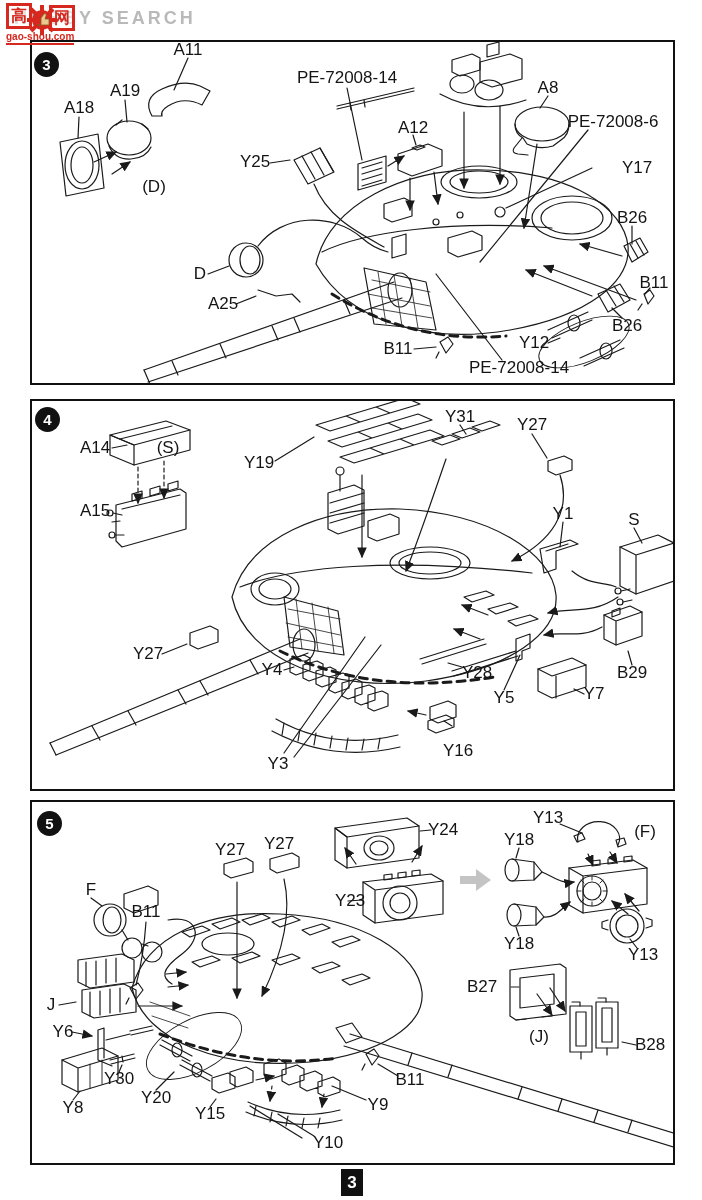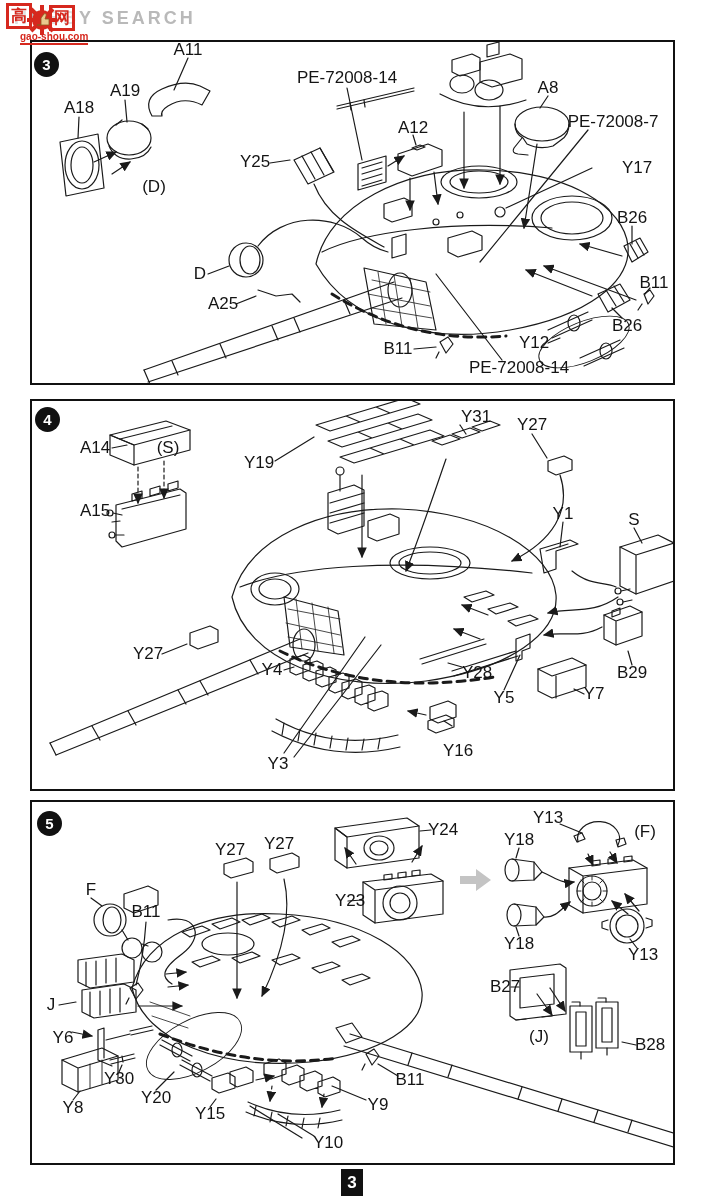--- a/index.html
+++ b/index.html
@@ -9,21 +9,21 @@
   .wm{position:absolute;left:6px;top:2px;width:220px;height:44px;}
   .wm-brand{position:absolute;left:8px;top:6px;font-size:18px;font-weight:bold;
             letter-spacing:3px;color:#b9b9b9;z-index:1;white-space:nowrap;}
   .wm-logo{position:absolute;left:0;top:0;width:76px;height:40px;z-index:2;}
   .wm-char{position:absolute;width:20px;height:20px;border:3px solid #d6281e;color:#d6281e;
            font-size:16px;font-weight:bold;line-height:20px;text-align:center;background:rgba(255,255,255,.55);}
   .wm-char.c1{left:0;top:1px;}
   .wm-char.c2{left:43px;top:3px;}
   .wm-gear{position:absolute;left:19px;top:1px;z-index:3;}
   .wm-site{position:absolute;left:0;top:29px;font-size:10px;font-weight:bold;color:#d6281e;
-           border-bottom:2px solid #d6281e;padding-bottom:1px;z-index:3;white-space:nowrap;margin-left:14px;}
+           border-bottom:2px solid #d6281e;padding-bottom:1px;z-index:3;white-space:nowrap;}
   
   .panel{position:absolute;left:30px;width:645px;border:2px solid #111;background:#fff;box-sizing:border-box;}
   #p3{top:40px;height:345px;}
   #p4{top:399px;height:392px;}
   #p5{top:800px;height:365px;}
   .badge{position:absolute;width:25px;height:25px;border-radius:50%;background:#111;color:#fff;
          font-size:15px;font-weight:bold;text-align:center;line-height:25px;z-index:5;}
   .art{position:absolute;left:0;top:0;z-index:1;}
   .lbl{position:absolute;transform:translate(-50%,-50%);font-size:17px;color:#141414;
        white-space:nowrap;z-index:4;letter-spacing:0px;}
@@ -212,21 +212,21 @@
       </g>
     </svg>
     <div class="lbl" style="left:156px;top:8px">A11</div>
     <div class="lbl" style="left:93px;top:49px">A19</div>
     <div class="lbl" style="left:47px;top:66px">A18</div>
     <div class="lbl" style="left:122px;top:145px">(D)</div>
     <div class="lbl" style="left:223px;top:120px">Y25</div>
     <div class="lbl" style="left:315px;top:36px">PE-72008-14</div>
     <div class="lbl" style="left:381px;top:86px">A12</div>
     <div class="lbl" style="left:516px;top:46px">A8</div>
-    <div class="lbl" style="left:581px;top:80px">PE-72008-7</div>
+    <div class="lbl" style="left:581px;top:80px">PE-72008-6</div>
     <div class="lbl" style="left:605px;top:126px">Y17</div>
     <div class="lbl" style="left:600px;top:176px">B26</div>
     <div class="lbl" style="left:622px;top:241px">B11</div>
     <div class="lbl" style="left:595px;top:284px">B26</div>
     <div class="lbl" style="left:502px;top:301px">Y12</div>
     <div class="lbl" style="left:366px;top:307px">B11</div>
     <div class="lbl" style="left:487px;top:326px">PE-72008-14</div>
     <div class="lbl" style="left:168px;top:232px">D</div>
     <div class="lbl" style="left:191px;top:262px">A25</div>
   </section>
@@ -380,21 +380,21 @@
         <line x1="531" y1="121" x2="528" y2="146"></line>
         <path d="M540,170 C560,186 572,180 584,186"></path>
         <path d="M586,196 C560,214 540,206 516,212" marker-end="url(#ah4)"></path>
         <path d="M570,226 C548,238 532,230 512,234" marker-end="url(#ah4)"></path>
       </g>
     </svg>
     <div class="lbl" style="left:63px;top:47px">A14</div>
     <div class="lbl" style="left:136px;top:47px">(S)</div>
     <div class="lbl" style="left:63px;top:110px">A15</div>
     <div class="lbl" style="left:227px;top:62px">Y19</div>
-    <div class="lbl" style="left:444px;top:16px">Y31</div>
+    <div class="lbl" style="left:428px;top:16px">Y31</div>
     <div class="lbl" style="left:500px;top:24px">Y27</div>
     <div class="lbl" style="left:531px;top:113px">Y1</div>
     <div class="lbl" style="left:602px;top:119px">S</div>
     <div class="lbl" style="left:116px;top:253px">Y27</div>
     <div class="lbl" style="left:240px;top:269px">Y4</div>
     <div class="lbl" style="left:445px;top:272px">Y28</div>
     <div class="lbl" style="left:472px;top:297px">Y5</div>
     <div class="lbl" style="left:562px;top:293px">Y7</div>
     <div class="lbl" style="left:600px;top:272px">B29</div>
     <div class="lbl" style="left:426px;top:350px">Y16</div>
@@ -618,27 +618,27 @@
     <div class="lbl" style="left:411px;top:28px">Y24</div>
     <div class="lbl" style="left:318px;top:99px">Y23</div>
     <div class="lbl" style="left:516px;top:16px">Y13</div>
     <div class="lbl" style="left:613px;top:30px">(F)</div>
     <div class="lbl" style="left:487px;top:38px">Y18</div>
     <div class="lbl" style="left:487px;top:142px">Y18</div>
     <div class="lbl" style="left:611px;top:153px">Y13</div>
     <div class="lbl" style="left:59px;top:88px">F</div>
     <div class="lbl" style="left:114px;top:110px">B11</div>
     <div class="lbl" style="left:19px;top:203px">J</div>
-    <div class="lbl" style="left:31px;top:236px">Y6</div>
+    <div class="lbl" style="left:31px;top:230px">Y6</div>
     <div class="lbl" style="left:87px;top:277px">Y30</div>
     <div class="lbl" style="left:41px;top:306px">Y8</div>
     <div class="lbl" style="left:124px;top:296px">Y20</div>
     <div class="lbl" style="left:178px;top:312px">Y15</div>
     <div class="lbl" style="left:296px;top:341px">Y10</div>
     <div class="lbl" style="left:346px;top:303px">Y9</div>
     <div class="lbl" style="left:378px;top:278px">B11</div>
-    <div class="lbl" style="left:473px;top:185px">B27</div>
+    <div class="lbl" style="left:450px;top:185px">B27</div>
     <div class="lbl" style="left:507px;top:235px">(J)</div>
     <div class="lbl" style="left:618px;top:243px">B28</div>
   </section>
 
   <div class="pageno">3</div>
 </div>
 
 </body></html>

